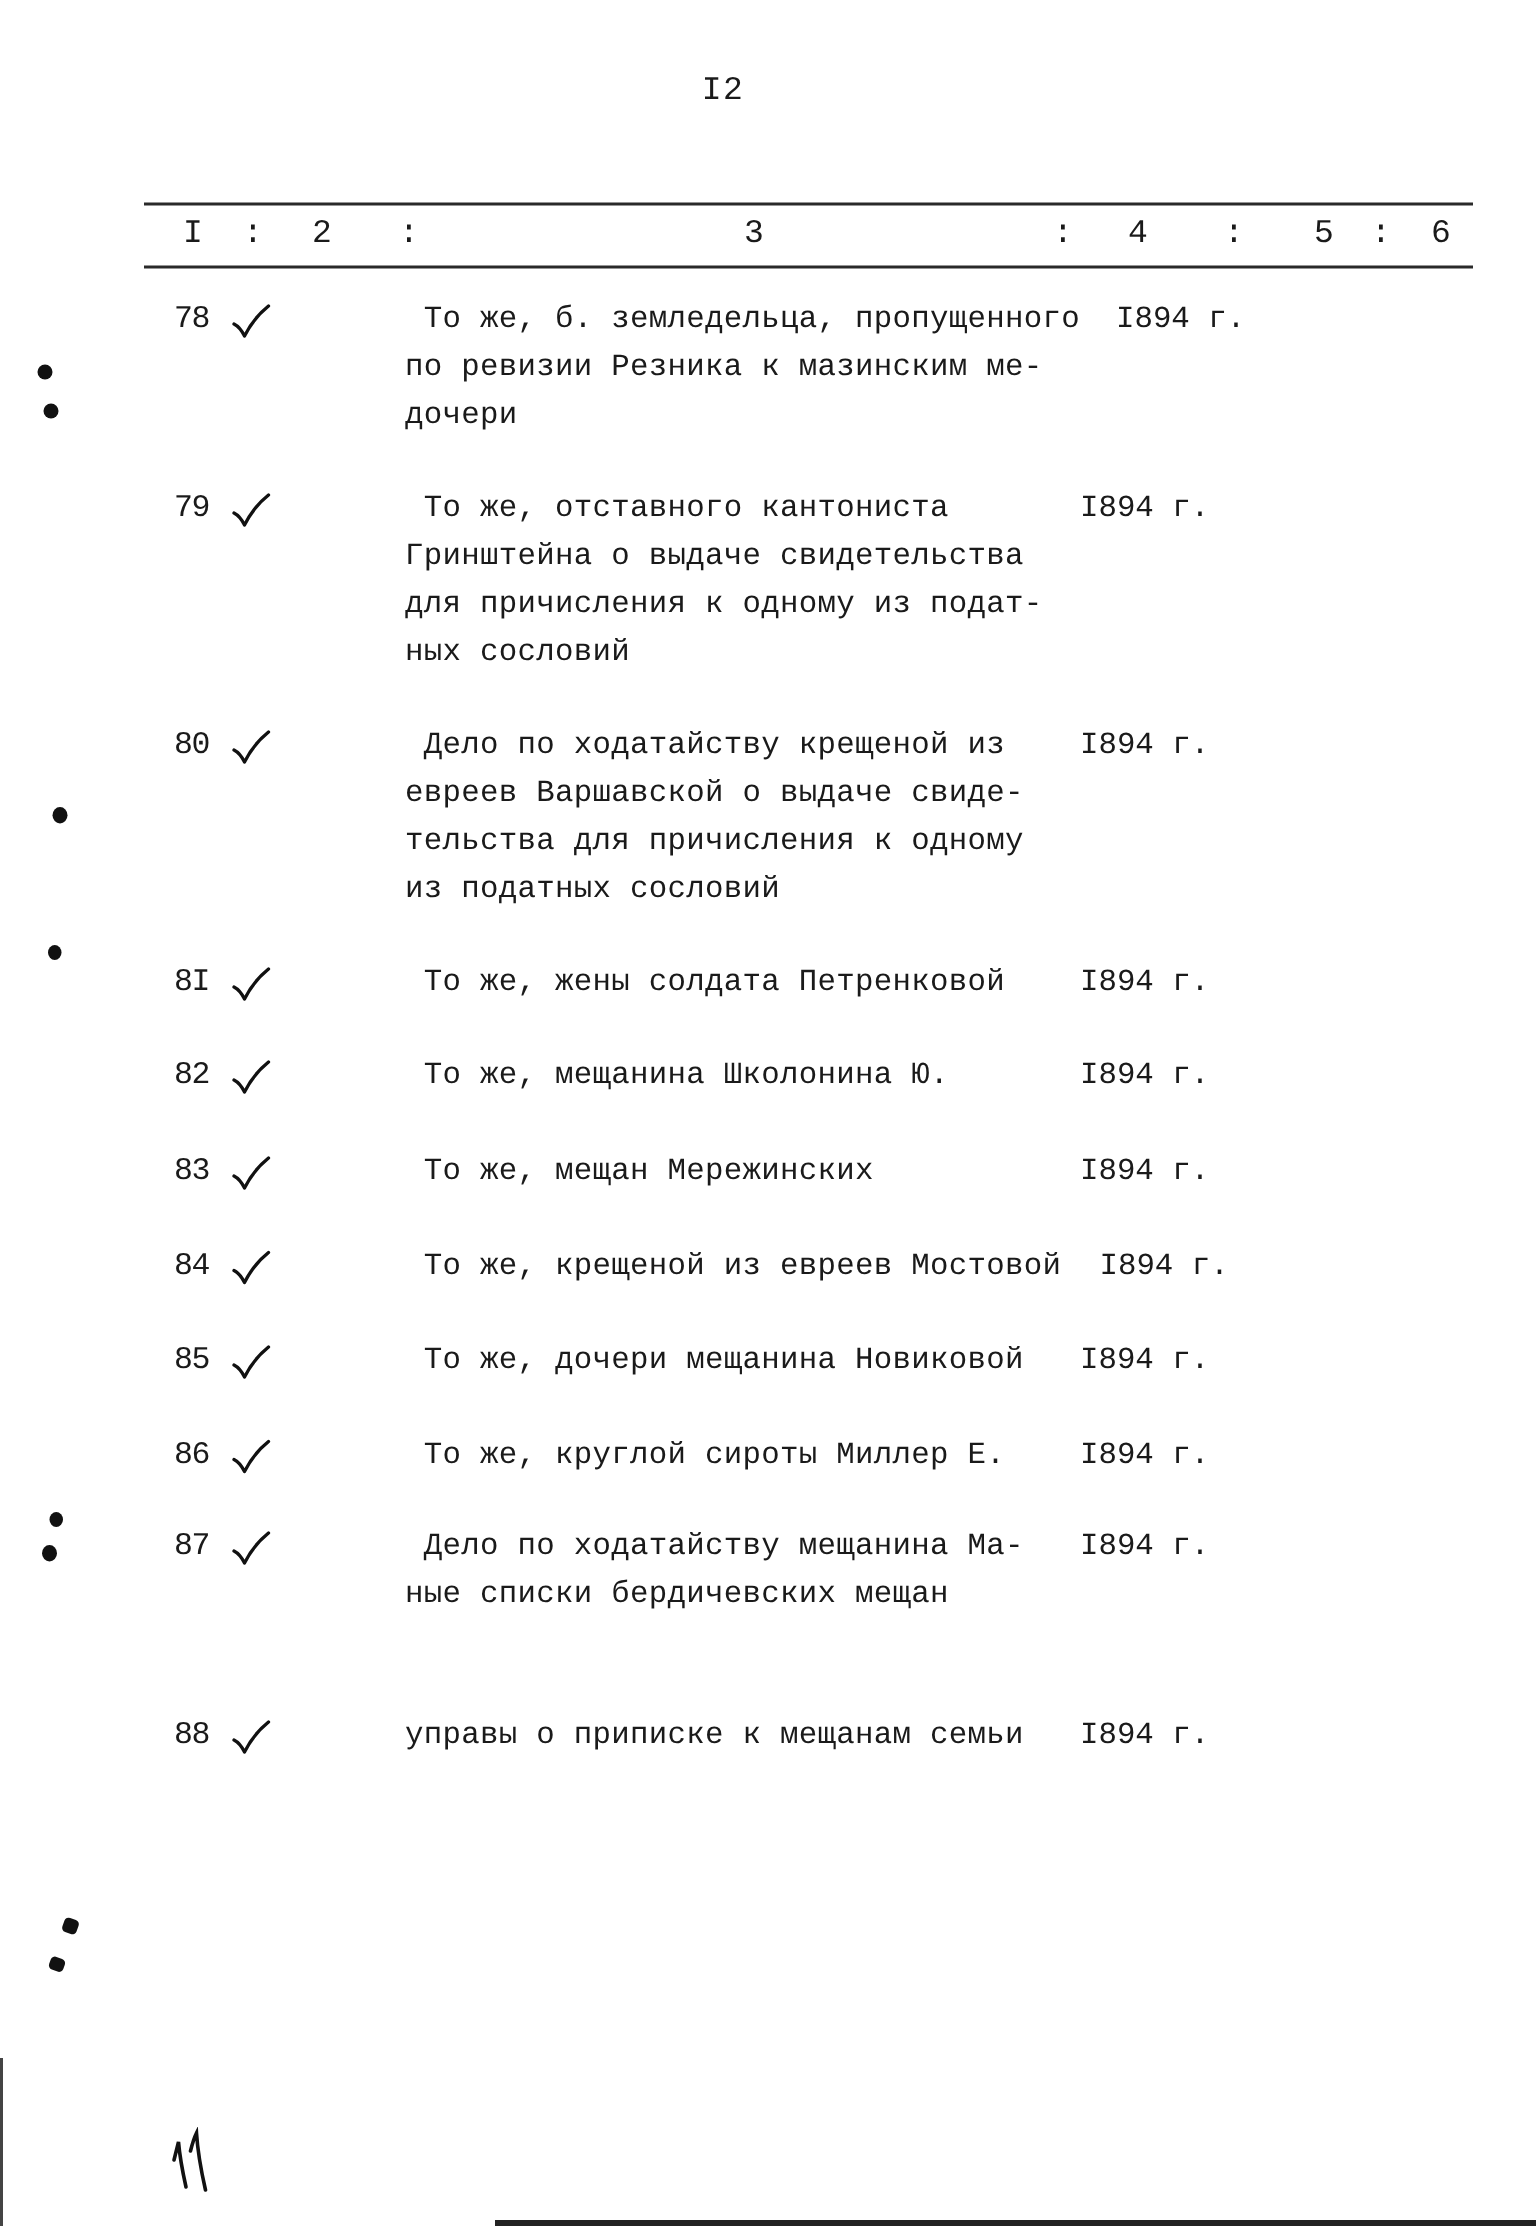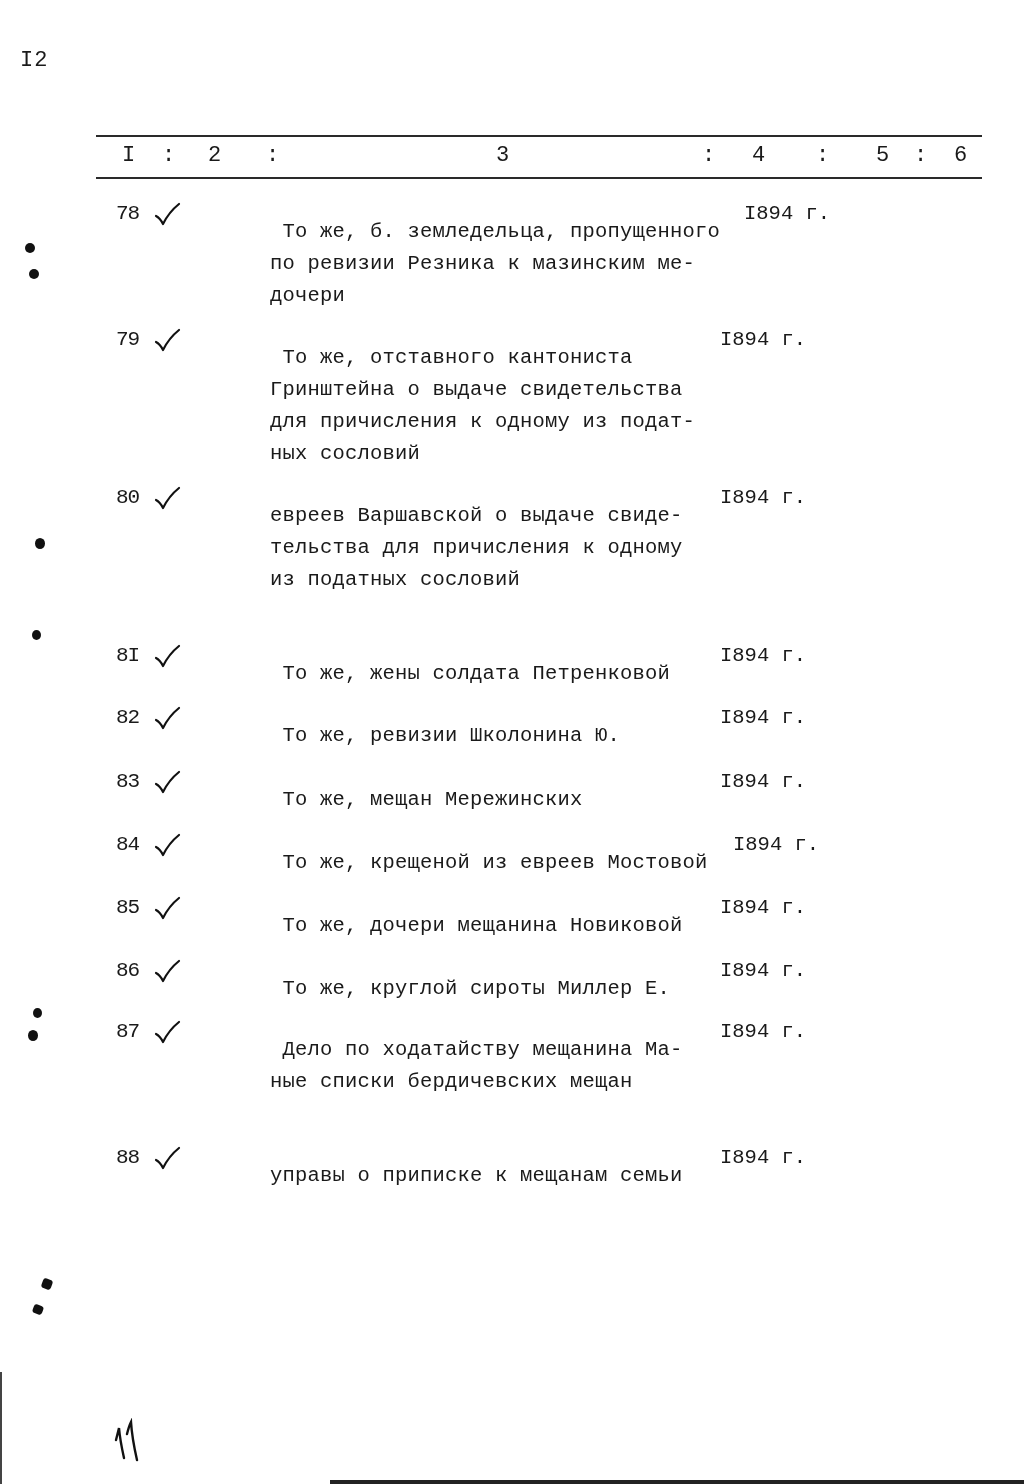--- a/index.html
+++ b/index.html
@@ -13,24 +13,23 @@
       position: relative;
       overflow: hidden;
       font-family: "Liberation Mono", "DejaVu Sans Mono", monospace;
       color: #1a1a1a;
     }
     .page-number {
       position: absolute;
       top: 48px;
       left: 0;
       width: 964px;
-      text-align: left;
+      text-align: center;
       font-size: 22px;
       letter-spacing: 1px;
-      padding-left: 20px;
     }
     .rule {
       position: absolute;
       left: 96px;
       width: 886px;
       height: 2px;
       background: #2a2a2a;
     }
     .rule.top { top: 135px; }
     .rule.bottom { top: 177px; }
@@ -62,21 +61,20 @@
       height: 26px;
     }
     .check-icon svg { width: 100%; height: 100%; }
     .desc {
       position: absolute;
       left: 270px;
       width: 460px;
       font-size: 20.5px;
       line-height: 32px;
       letter-spacing: 0.2px;
-      margin-top: 18px;
     }
     .desc-line { display: block; white-space: pre; }
     .date {
       position: absolute;
       left: 720px;
       font-size: 20.5px;
       line-height: 32px;
       white-space: pre;
     }
 
@@ -159,20 +157,21 @@
           <span class="desc-line">ных сословий</span>
         </div>
         <div class="date" style="left: 720px;">I894 г.</div>
       </div>
       <div class="row" style="top: 482px;">
         <div class="row-num">80</div>
         <div class="check-icon"><svg viewBox="0 0 30 26">
             <path d="M4 14 Q 8 16 11 22 Q 17 10 27 2" fill="none" stroke="#111" stroke-width="2.2" stroke-linecap="round" stroke-linejoin="round"></path>
           </svg></div>
         <div class="desc">
+          <span class="desc-line"> Дело по ходатайству крещеной из</span>
           <span class="desc-line">евреев Варшавской о выдаче свиде-</span>
           <span class="desc-line">тельства для причисления к одному</span>
           <span class="desc-line">из податных сословий</span>
         </div>
         <div class="date" style="left: 720px;">I894 г.</div>
       </div>
       <div class="row" style="top: 640px;">
         <div class="row-num">8I</div>
         <div class="check-icon"><svg viewBox="0 0 30 26">
             <path d="M4 14 Q 8 16 11 22 Q 17 10 27 2" fill="none" stroke="#111" stroke-width="2.2" stroke-linecap="round" stroke-linejoin="round"></path>
@@ -181,21 +180,21 @@
           <span class="desc-line"> То же, жены солдата Петренковой</span>
         </div>
         <div class="date" style="left: 720px;">I894 г.</div>
       </div>
       <div class="row" style="top: 702px;">
         <div class="row-num">82</div>
         <div class="check-icon"><svg viewBox="0 0 30 26">
             <path d="M4 14 Q 8 16 11 22 Q 17 10 27 2" fill="none" stroke="#111" stroke-width="2.2" stroke-linecap="round" stroke-linejoin="round"></path>
           </svg></div>
         <div class="desc">
-          <span class="desc-line"> То же, ревизии Школонина Ю.</span>
+          <span class="desc-line"> То же, мещанина Школонина Ю.</span>
         </div>
         <div class="date" style="left: 720px;">I894 г.</div>
       </div>
       <div class="row" style="top: 766px;">
         <div class="row-num">83</div>
         <div class="check-icon"><svg viewBox="0 0 30 26">
             <path d="M4 14 Q 8 16 11 22 Q 17 10 27 2" fill="none" stroke="#111" stroke-width="2.2" stroke-linecap="round" stroke-linejoin="round"></path>
           </svg></div>
         <div class="desc">
           <span class="desc-line"> То же, мещан Мережинских</span>

